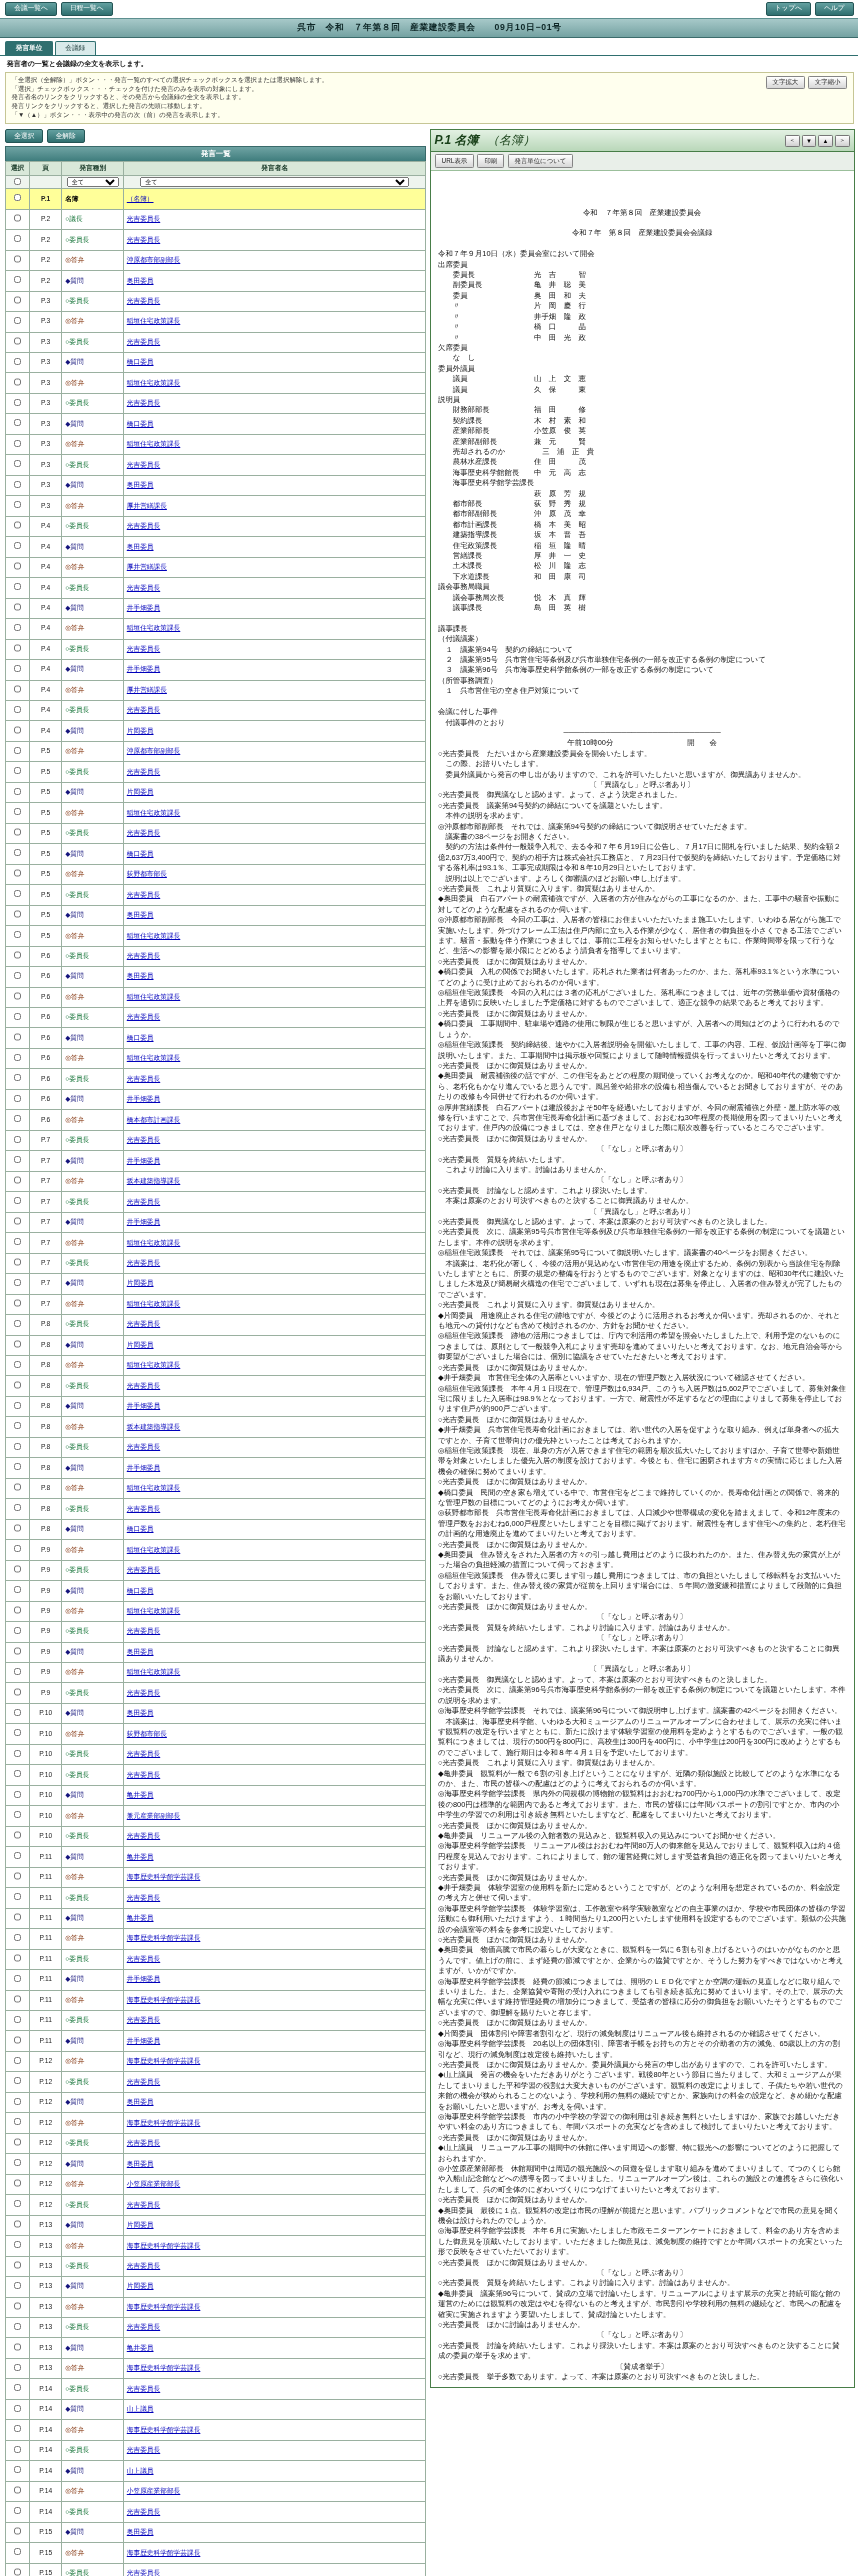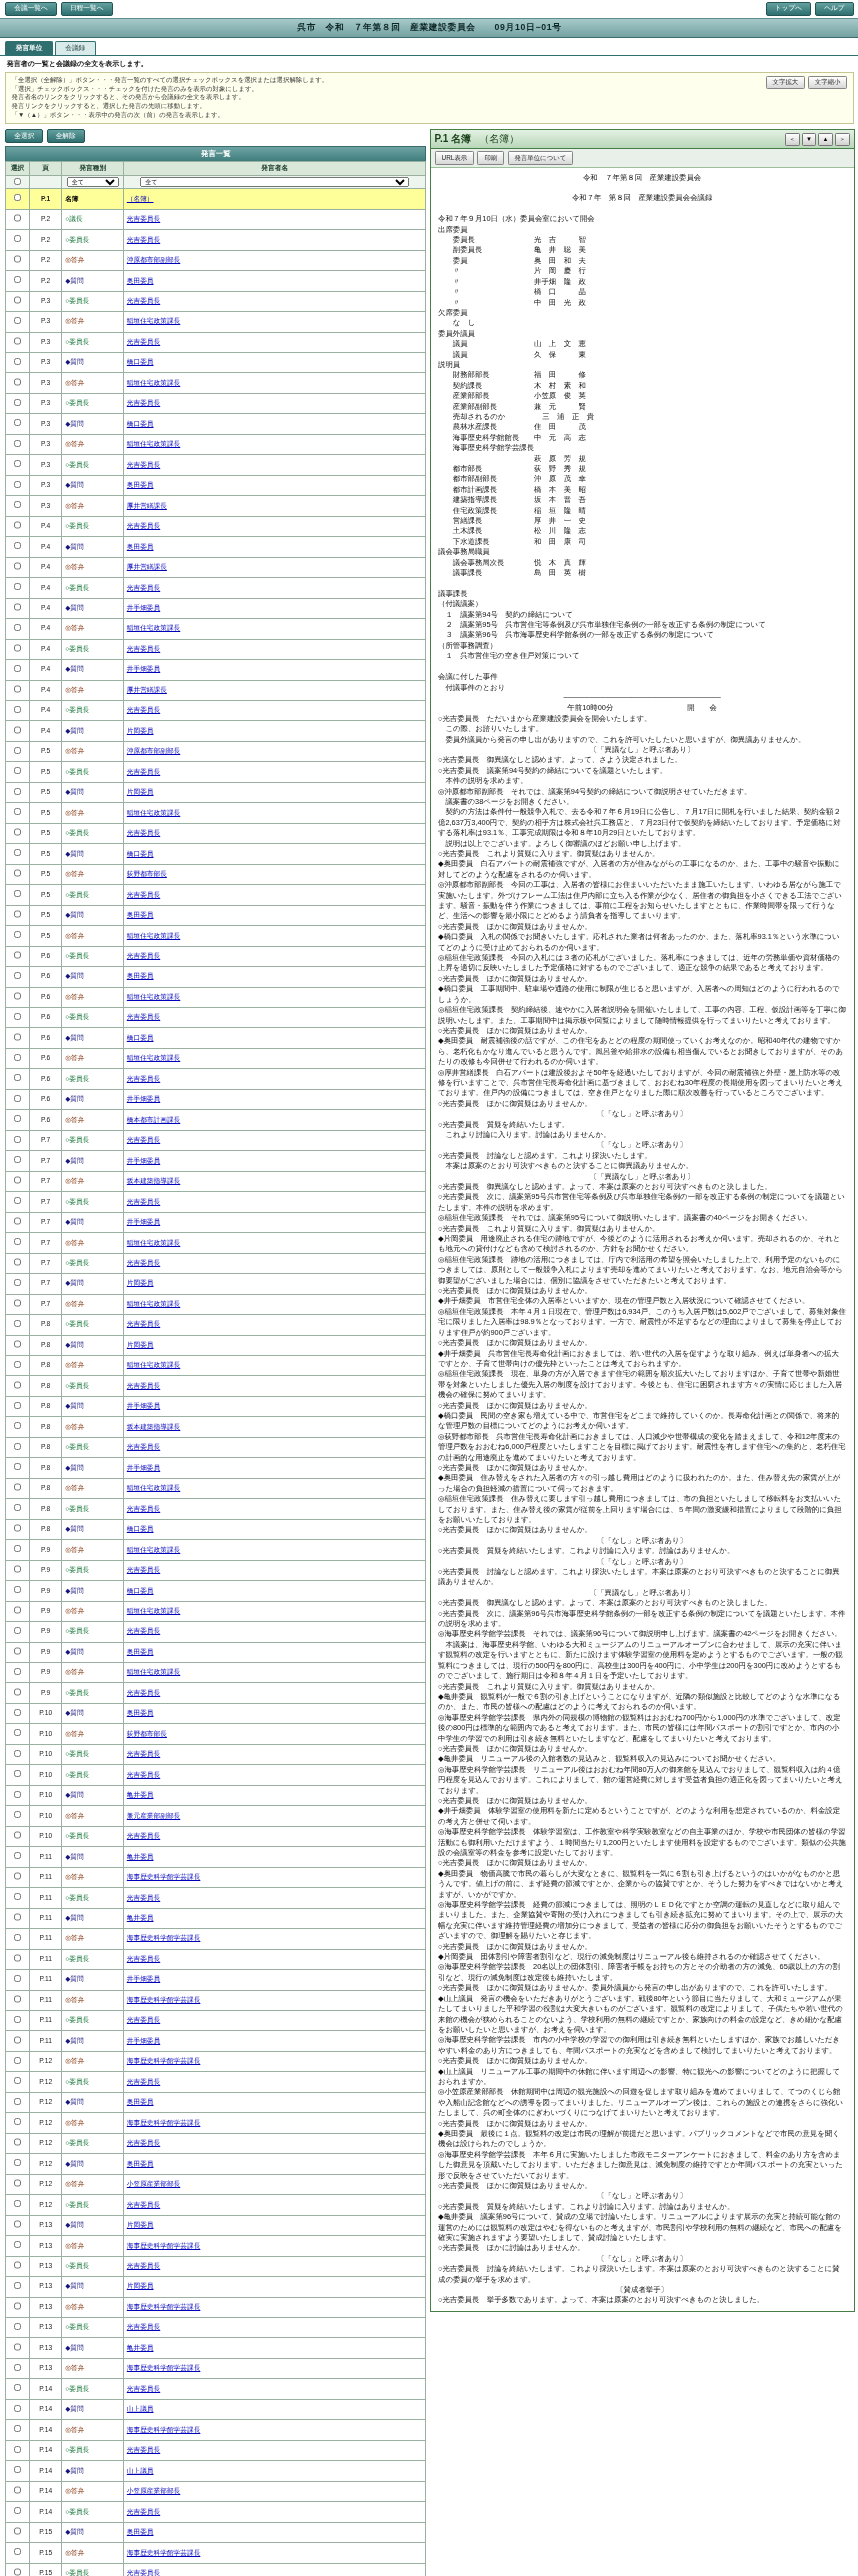--- a/index.html
+++ b/index.html
@@ -40,27 +40,27 @@
   td.tp.c,td.tp.g{color:#056a2a;}
   td.tp.a{color:#7d2a00;}
   td.tp.q{color:#15157d;}
   td.tp.m{color:#000;font-weight:bold;}
   a.spk-link{color:#0000bb;text-decoration:underline;cursor:pointer;}
   select.flt{font-size:6px;width:90%;}
   input[type=checkbox]{width:7.4px;height:7.4px;margin:0;}
   .right{width:423px;flex:0 0 auto;border:1.3px solid #477d47;background:#fff;}
   .m-header{background:linear-gradient(#e3f1e3,#b9d7b9);display:flex;justify-content:space-between;
             align-items:center;padding:2px 4px;border-bottom:0.7px solid #477d47;}
-  .m-title{font-size:10px;font-weight:bold;color:#173f17;}
+  .m-title{font-size:12px;font-weight:bold;color:#173f17;font-style:italic;}
   .m-title .sub{font-weight:normal;margin-left:5.3px;}
   .m-nav{display:flex;gap:2px;}
   .btn-mini{background:linear-gradient(#ffffff,#d0d0d0);border:0.7px solid #777;border-radius:1.3px;
             font-size:6px;width:14.7px;text-align:center;padding:0.7px 0;cursor:pointer;}
   .m-toolbar{background:#e9efe9;padding:2px 4px;display:flex;gap:3.3px;border-bottom:0.7px solid #9bbf9b;}
-  .m-body{padding:4.7px 7.4px;font-size:7.4px;line-height:10.4px;color:#101010;}
+  .m-body{padding:4.7px 7.4px;font-size:7.4px;line-height:10.4px;color:#101010;margin-top:32px;}
   .mline{white-space:pre-wrap;min-height:10.4px;}
   .mline.ctr{text-align:center;}
 </style>
 </head>
 <body>
 
 <div class="topbar">
   <div class="grp">
     <button class="btn-teal">会議一覧へ</button>
     <button class="btn-teal">日程一覧へ</button>
@@ -1189,20 +1189,21 @@
         <div class="mline">　本案は原案のとおり可決すべきものと決することに御異議ありませんか。</div>
 
         <div class="mline ctr">〔「異議なし」と呼ぶ者あり〕</div>
 
         <div class="mline">○光吉委員長　御異議なしと認めます。よって、本案は原案のとおり可決すべきものと決しました。</div>
 
         <div class="mline">○光吉委員長　次に、議案第95号呉市営住宅等条例及び呉市単独住宅条例の一部を改正する条例の制定についてを議題といたします。本件の説明を求めます。</div>
 
         <div class="mline">◎稲垣住宅政策課長　それでは、議案第95号について御説明いたします。議案書の40ページをお開きください。</div>
 
+        <div class="mline">　本議案は、老朽化が著しく、今後の活用が見込めない市営住宅の用途を廃止するため、条例の別表から当該住宅を削除いたしますとともに、所要の規定の整備を行おうとするものでございます。対象となりますのは、昭和30年代に建設いたしました木造及び簡易耐火構造の住宅でございまして、いずれも現在は募集を停止し、入居者の住み替えが完了したものでございます。</div>
 
         <div class="mline">○光吉委員長　これより質疑に入ります。御質疑はありませんか。</div>
 
         <div class="mline">◆片岡委員　用途廃止される住宅の跡地ですが、今後どのように活用されるお考えか伺います。売却されるのか、それとも地元への貸付けなども含めて検討されるのか、方針をお聞かせください。</div>
 
         <div class="mline">◎稲垣住宅政策課長　跡地の活用につきましては、庁内で利活用の希望を照会いたしました上で、利用予定のないものにつきましては、原則として一般競争入札によります売却を進めてまいりたいと考えております。なお、地元自治会等から御要望がございました場合には、個別に協議をさせていただきたいと考えております。</div>
 
         <div class="mline">○光吉委員長　ほかに御質疑はありませんか。</div>
 
         <div class="mline">◆井手畑委員　市営住宅全体の入居率といいますか、現在の管理戸数と入居状況について確認させてください。</div>

